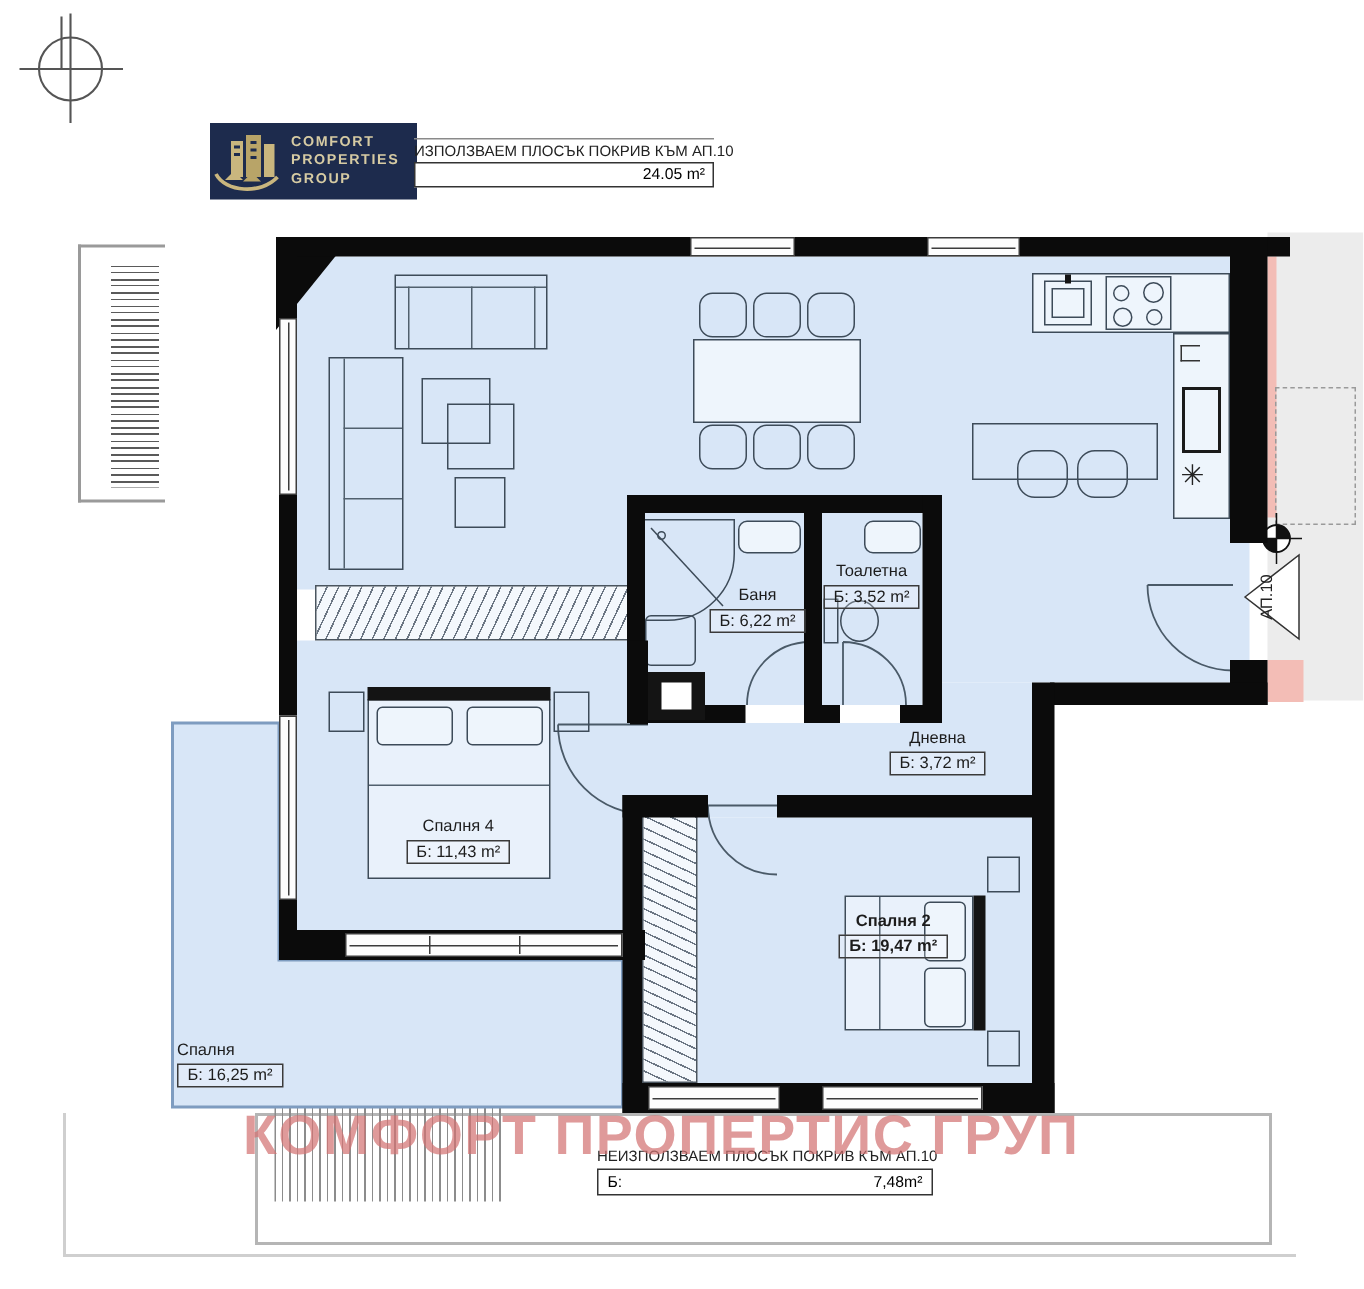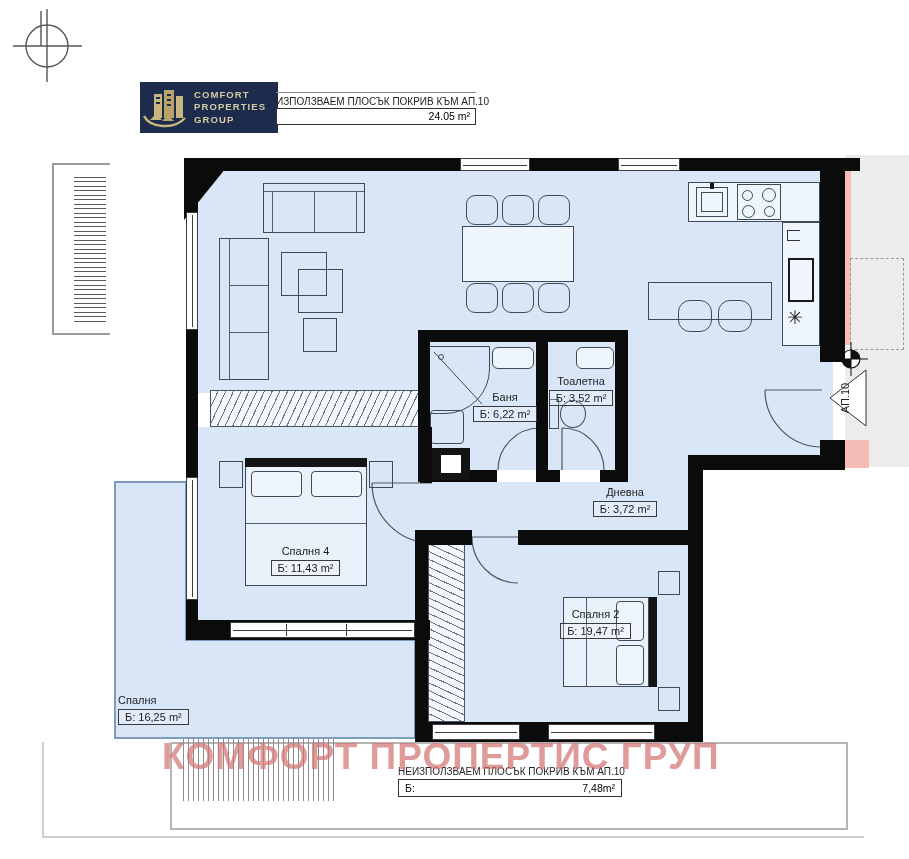--- a/index.html
+++ b/index.html
@@ -226,21 +226,21 @@
     <span class="box">Б: 3,52 m²</span>
   </div>
   <div class="lbl" style="left:582px;top:486px;width:86px;">
     <span class="name">Дневна</span>
     <span class="box">Б: 3,72 m²</span>
   </div>
   <div class="lbl" style="left:258px;top:545px;width:95px;">
     <span class="name">Спалня 4</span>
     <span class="box">Б: 11,43 m²</span>
   </div>
-  <div class="lbl" style="left:548px;top:608px;width:95px;">
+  <div class="lbl" style="left:548px;top:608px;width:95px;font-weight:bold;">
     <span class="name">Спалня 2</span>
     <span class="box">Б: 19,47 m²</span>
   </div>
   <div class="lbl" style="left:118px;top:694px;width:95px;text-align:left;">
     <span class="name">Спалня</span>
     <span class="box">Б: 16,25 m²</span>
   </div>
 
   <div class="ap-tag">АП.10</div>
 

